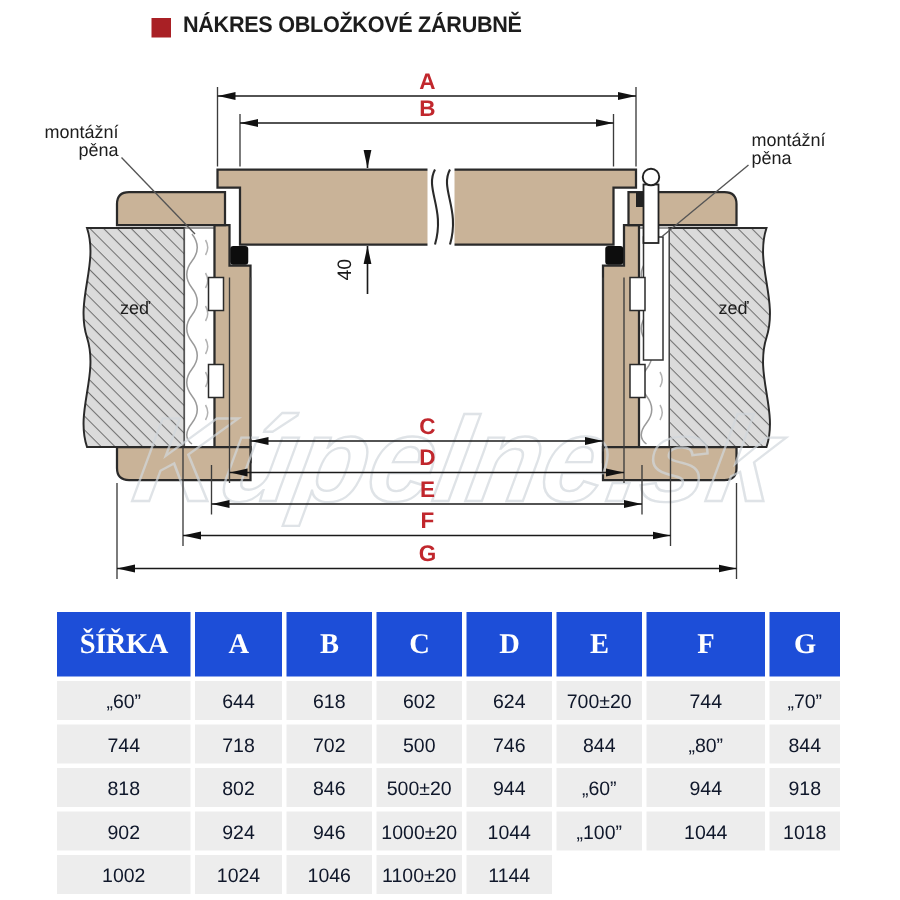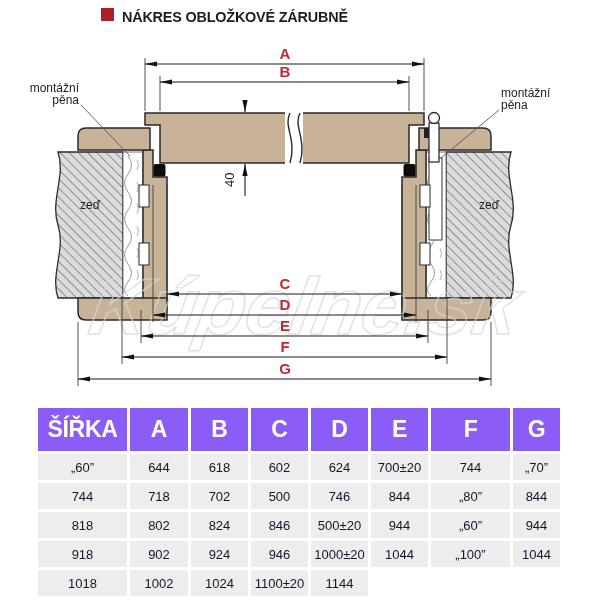--- a/index.html
+++ b/index.html
@@ -1,41 +1,42 @@
 <!DOCTYPE html>
 <html><head>
 <meta charset="utf-8">
 <style>
   html,body{margin:0;padding:0;}
   body{
     width:600px;height:600px;overflow:hidden;background:#ffffff;
     font-family:"Liberation Sans", sans-serif;position:relative;
   }
   
-  .title-row{position:absolute;left:85px;top:8px;display:flex;align-items:flex-start;gap:8px;padding-left:16px;}
+  .title-row{position:absolute;left:85px;top:8px;display:flex;align-items:flex-end;gap:8px;padding-left:16px;}
   .title-bullet{width:13px;height:13px;background:#a92025;}
   .title-text{
     font-size:15px;font-weight:bold;color:#1d1d1d;letter-spacing:-0.2px;
     transform:scaleX(0.96);transform-origin:left center;white-space:nowrap;
   }
   
   .diagram{position:absolute;left:0;top:0;width:600px;height:408px;}
   
   .size-table{
     position:absolute;left:38px;top:408px;
     display:grid;
     grid-template-columns:89px 58px 57px 57px 57px 57px 79px 47px;
     grid-auto-rows:26px;
     grid-template-rows:43px;
     gap:3px;
   }
   .th{
-    background:#8b5cf6;color:#ffffff;font-weight:bold;font-size:23px;
+    background:#1d4ed8;color:#ffffff;font-weight:bold;font-size:19px;
     display:flex;align-items:center;justify-content:center;
     letter-spacing:-0.3px;
+    font-family:Liberation Serif, serif;
   }
   .td{
     background:#ededed;color:#0f172a;font-size:13px;
     display:flex;align-items:center;justify-content:center;
   }
 </style>
 </head>
 <body>
 
 <svg class="diagram" viewBox="0 0 600 408" xmlns="http://www.w3.org/2000/svg">
@@ -179,34 +180,34 @@
   <div class="td">718</div>
   <div class="td">702</div>
   <div class="td">500</div>
   <div class="td">746</div>
   <div class="td">844</div>
 
   <div class="td">„80”</div>
   <div class="td">844</div>
   <div class="td">818</div>
   <div class="td">802</div>
-  <div class="td">824</div>
   <div class="td">846</div>
   <div class="td">500±20</div>
   <div class="td">944</div>
 
   <div class="td">„60”</div>
   <div class="td">944</div>
   <div class="td">918</div>
   <div class="td">902</div>
   <div class="td">924</div>
   <div class="td">946</div>
   <div class="td">1000±20</div>
   <div class="td">1044</div>
 
   <div class="td">„100”</div>
   <div class="td">1044</div>
   <div class="td">1018</div>
   <div class="td">1002</div>
   <div class="td">1024</div>
+  <div class="td">1046</div>
   <div class="td">1100±20</div>
   <div class="td">1144</div>
 </div>
 
 </body></html>

